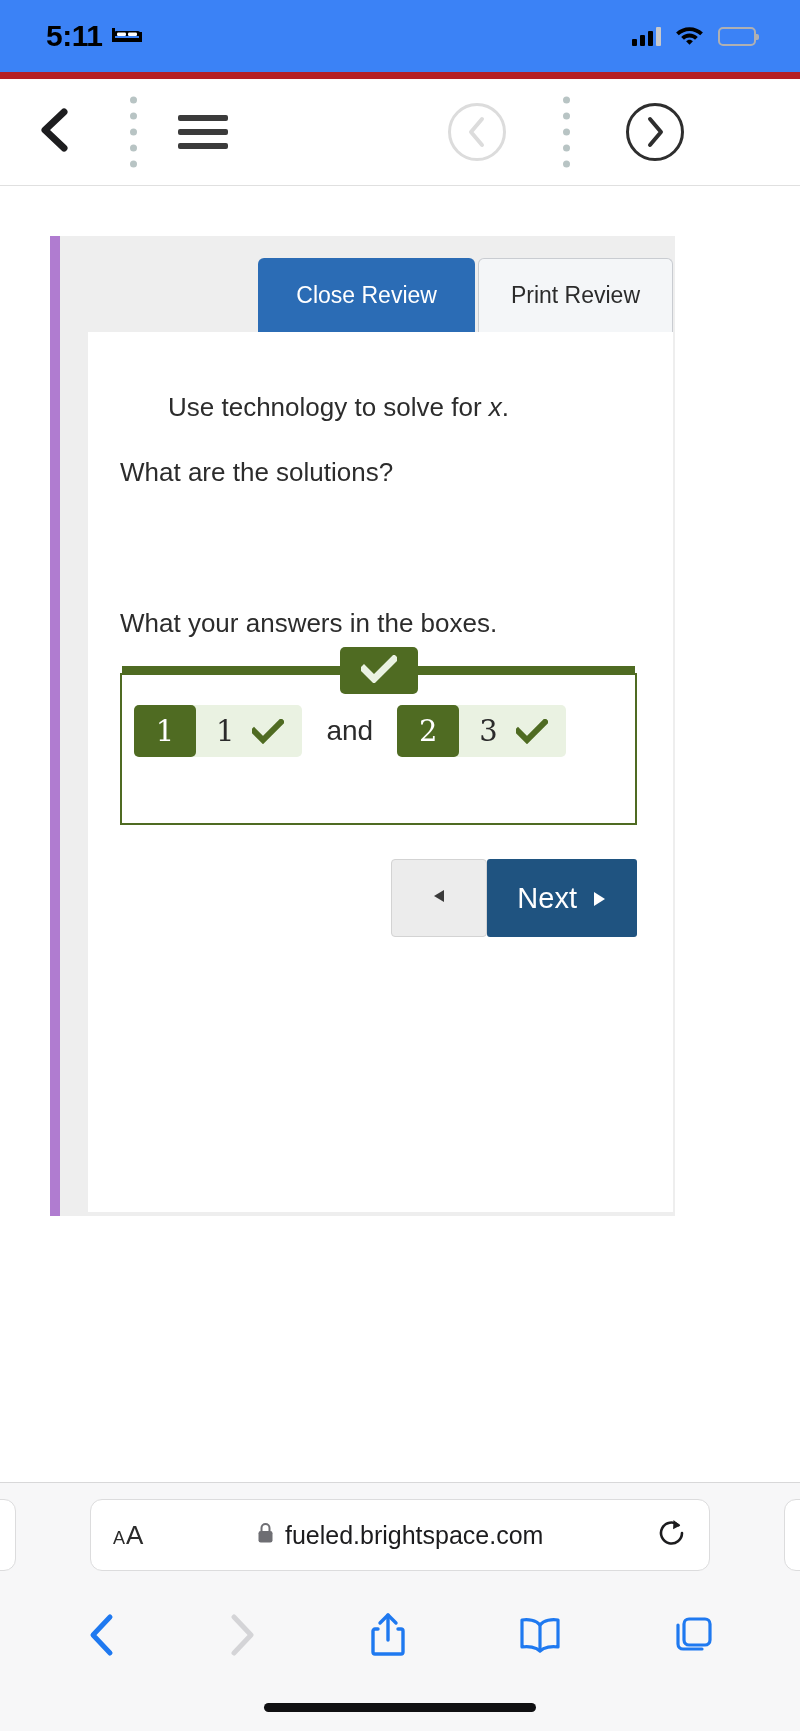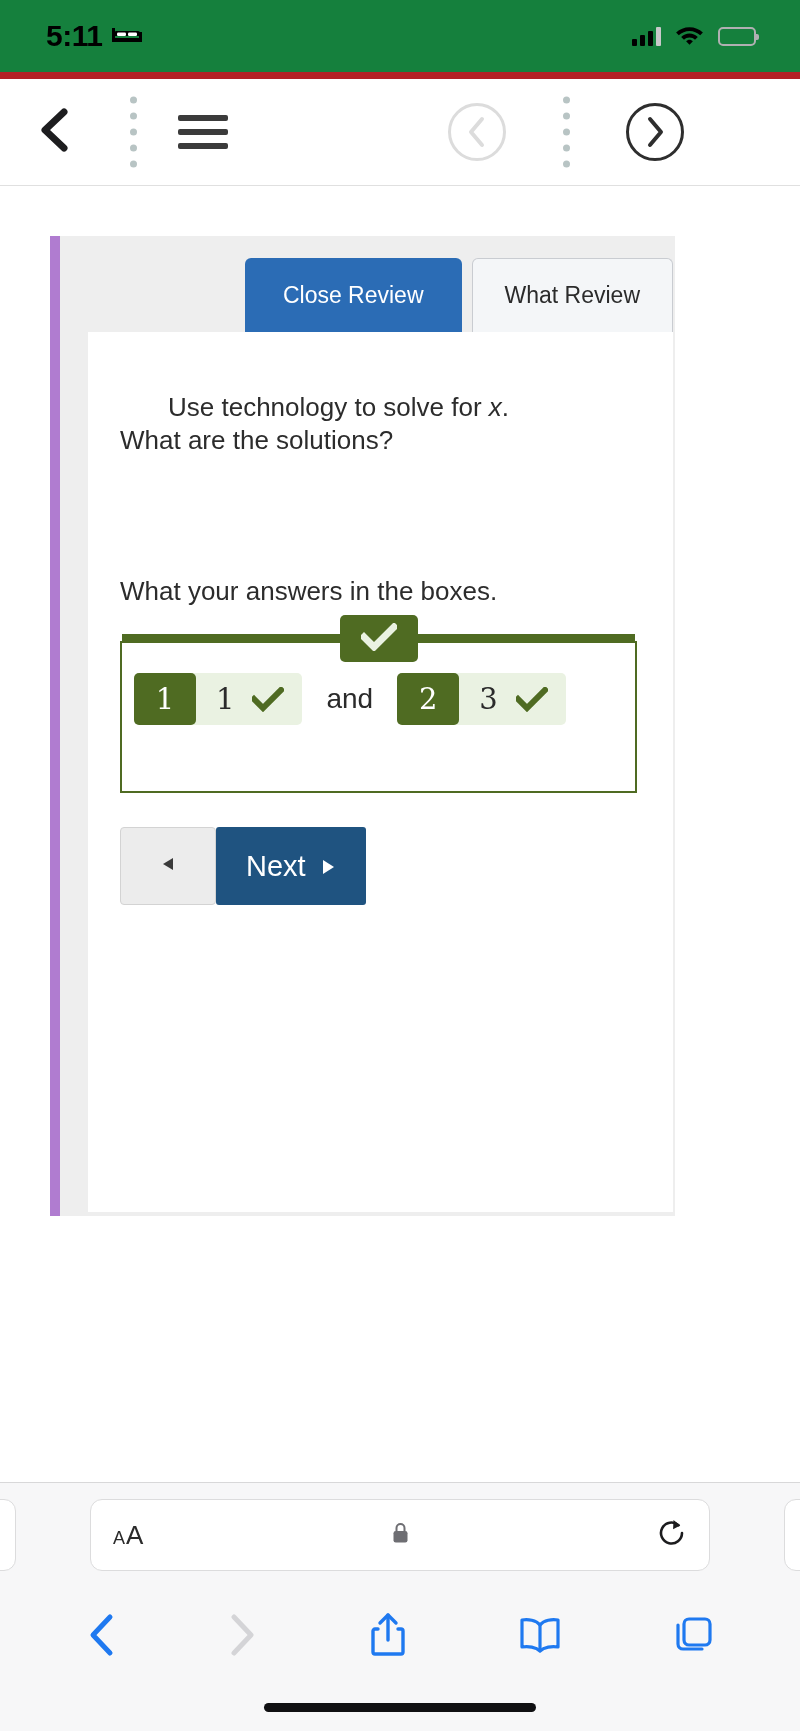--- a/index.html
+++ b/index.html
@@ -20,21 +20,21 @@
   }
 
   
   .statusbar {
     height: 72px;
     flex: 0 0 72px;
     display: flex;
     align-items: center;
     justify-content: space-between;
     padding: 0 44px 0 46px;
-    background: #15803d;
+    background: #3b82f6;
   }
   .status-left {
     display: flex;
     align-items: center;
     gap: 10px;
   }
   .status-time {
     font-size: 30px;
     font-weight: 600;
     color: #000000;
@@ -135,21 +135,21 @@
     display: flex;
     min-height: 980px;
   }
   .accent-bar { flex: 0 0 10px; background: #b07cd0; }
   .quiz-inner { flex: 1 1 auto; position: relative; }
 
   .review-row {
     display: flex;
     justify-content: flex-end;
     padding: 22px 2px 0 0;
-    gap: 10px;
+    gap: 3px;
   }
   .btn-close-review {
     background: #2b6cb5;
     color: #ffffff;
     font-size: 23px;
     border: none;
     border-radius: 6px 6px 0 0;
     padding: 23px 38px;
     font-family: "Liberation Sans", sans-serif;
     cursor: pointer;
@@ -193,20 +193,21 @@
     font-size: 0.62em;
     vertical-align: super;
     font-style: italic;
   }
   .equation .op { margin: 0 10px; }
   .equation .ital { font-style: italic; }
 
   .q-sub {
     font-size: 26px;
     color: #2c2c2c;
+    margin-top: 32px;
   }
   .q-instr {
     font-size: 26px;
     color: #2c2c2c;
     margin-top: 120px;
   }
 
   
   .answer-region {
     position: relative;
@@ -263,21 +264,21 @@
   .ans-check { padding-right: 18px; display: flex; align-items: center; }
   .conj {
     font-size: 28px;
     color: #2b2b2b;
     padding: 0 24px;
   }
 
   
   .pager-row {
     display: flex;
-    justify-content: flex-start;
+    justify-content: flex-end;
     align-items: center;
     margin-top: 34px;
   }
   .btn-prev-q {
     background: #ececec;
     border: 1px solid #d3d3d3;
     width: 96px; height: 78px;
     border-radius: 4px;
     display: flex; align-items: center; justify-content: center;
     font-size: 18px;
@@ -455,21 +456,21 @@
     </span>
   </div>
 
   <div class="webview">
     <div class="quiz-shell">
       <div class="accent-bar"></div>
       <div class="quiz-inner">
 
         <div class="review-row">
           <button class="btn-close-review">Close Review</button>
-          <button class="btn-print-review">What Review</button>
+          <button class="btn-print-review">Print Review</button>
         </div>
 
         <div class="question-card">
 
           <div class="q-prompt">
             <span>Use technology to solve for </span><em>x</em><span>.</span>
           </div>
 
 
           <div class="q-sub">What are the solutions?</div>
@@ -546,20 +547,21 @@
             <span class="big">A</span>
         </span>
 
         <span class="url-center">
           <span>
             <svg width="17" height="22" viewBox="0 0 17 22">
               <path d="M4.5 9 V6 a4 4 0 0 1 8 0 V9" stroke="#6e6e73" stroke-width="2" fill="none"></path>
               <rect x="1.5" y="9" width="14" height="11.5" rx="2.2" fill="#6e6e73"></rect>
             </svg>
           </span>
+          <span class="url-text">fueled.brightspace.com</span>
         </span>
 
         <span>
           <svg width="30" height="32" viewBox="0 0 30 32">
             <path d="M25 16 A10.5 10.5 0 1 1 21.5 8.2" stroke="#1c1c1e" stroke-width="2.6" fill="none" stroke-linecap="round"></path>
             <path d="M16.5 3 L23.2 8.6 L16.1 12.2" fill="#1c1c1e"></path>
           </svg>
         </span>
       </div>
     </div>

